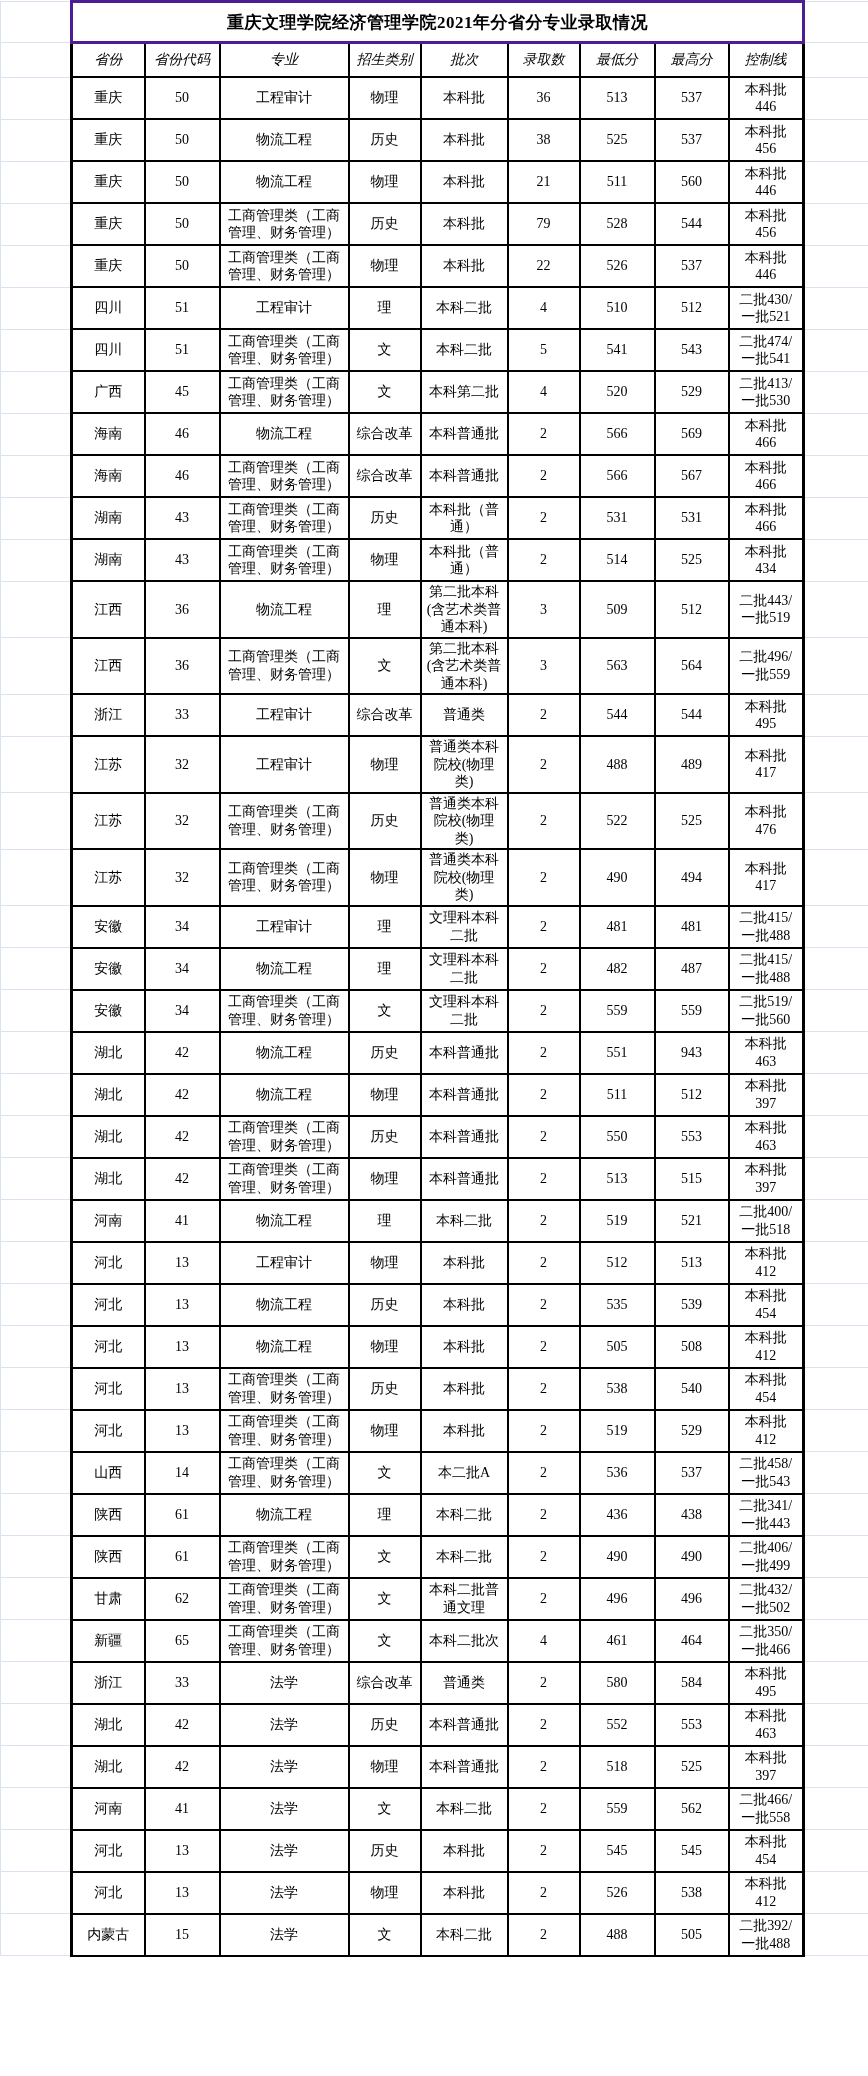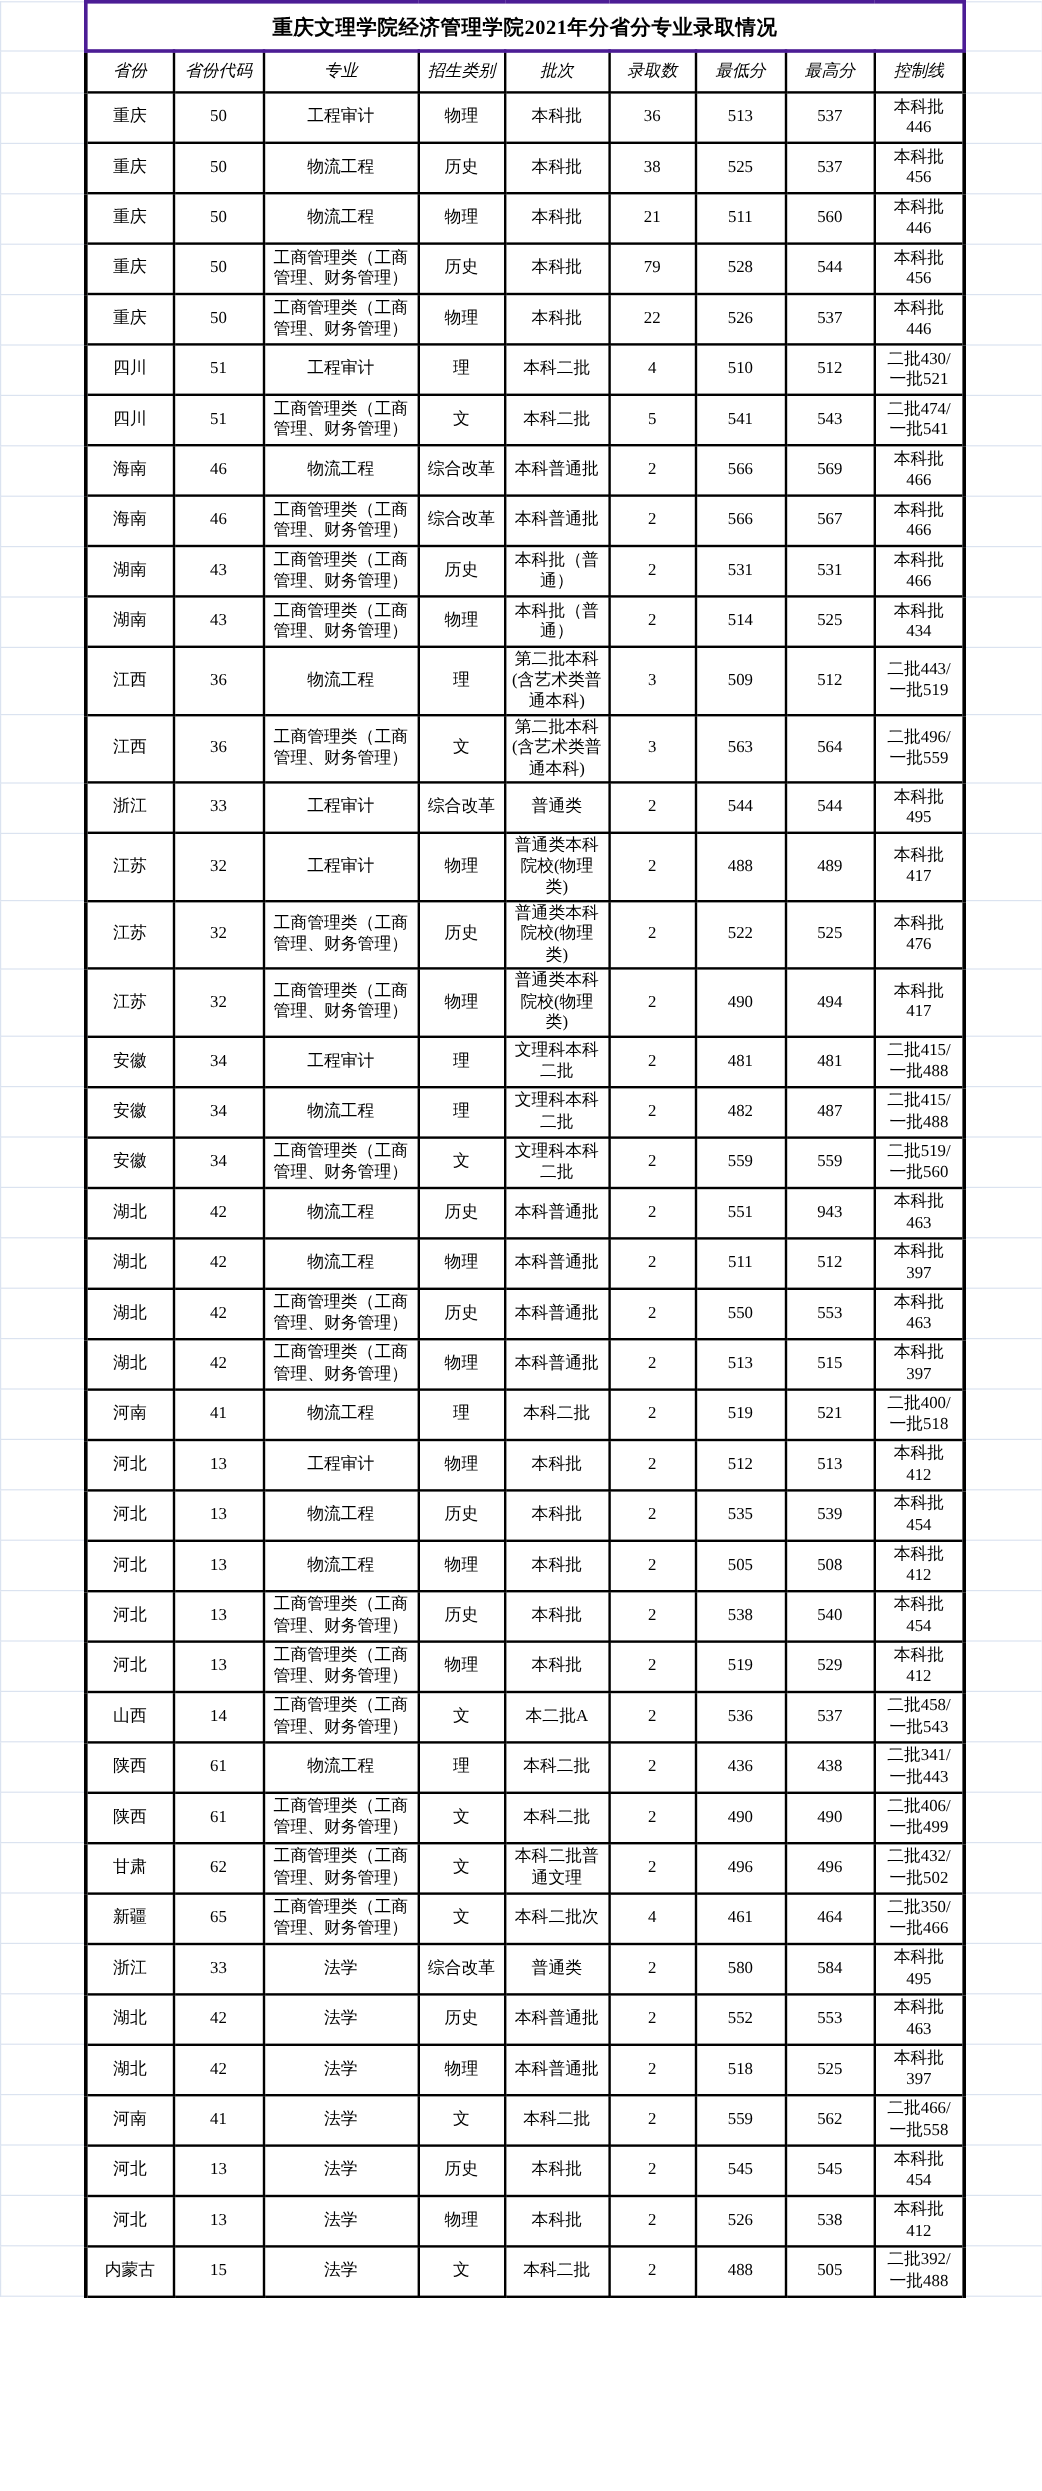--- a/index.html
+++ b/index.html
@@ -175,20 +175,33 @@
         <td class="d">文</td>
         <td class="d">本科二批</td>
         <td class="d">5</td>
         <td class="d">541</td>
         <td class="d">543</td>
         <td class="d br">二批474/<br>一批541</td>
         <td class="m"></td>
       </tr>
       <tr>
         <td class="m"></td>
+        <td class="d bl">广西</td>
+        <td class="d">45</td>
+        <td class="d">工商管理类（工商<br>管理、财务管理）</td>
+        <td class="d">文</td>
+        <td class="d">本科第二批</td>
+        <td class="d">4</td>
+        <td class="d">520</td>
+        <td class="d">529</td>
+        <td class="d br">二批413/<br>一批530</td>
+        <td class="m"></td>
+      </tr>
+      <tr>
+        <td class="m"></td>
         <td class="d bl">海南</td>
         <td class="d">46</td>
         <td class="d">物流工程</td>
         <td class="d">综合改革</td>
         <td class="d">本科普通批</td>
         <td class="d">2</td>
         <td class="d">566</td>
         <td class="d">569</td>
         <td class="d br">本科批<br>466</td>
         <td class="m"></td>

